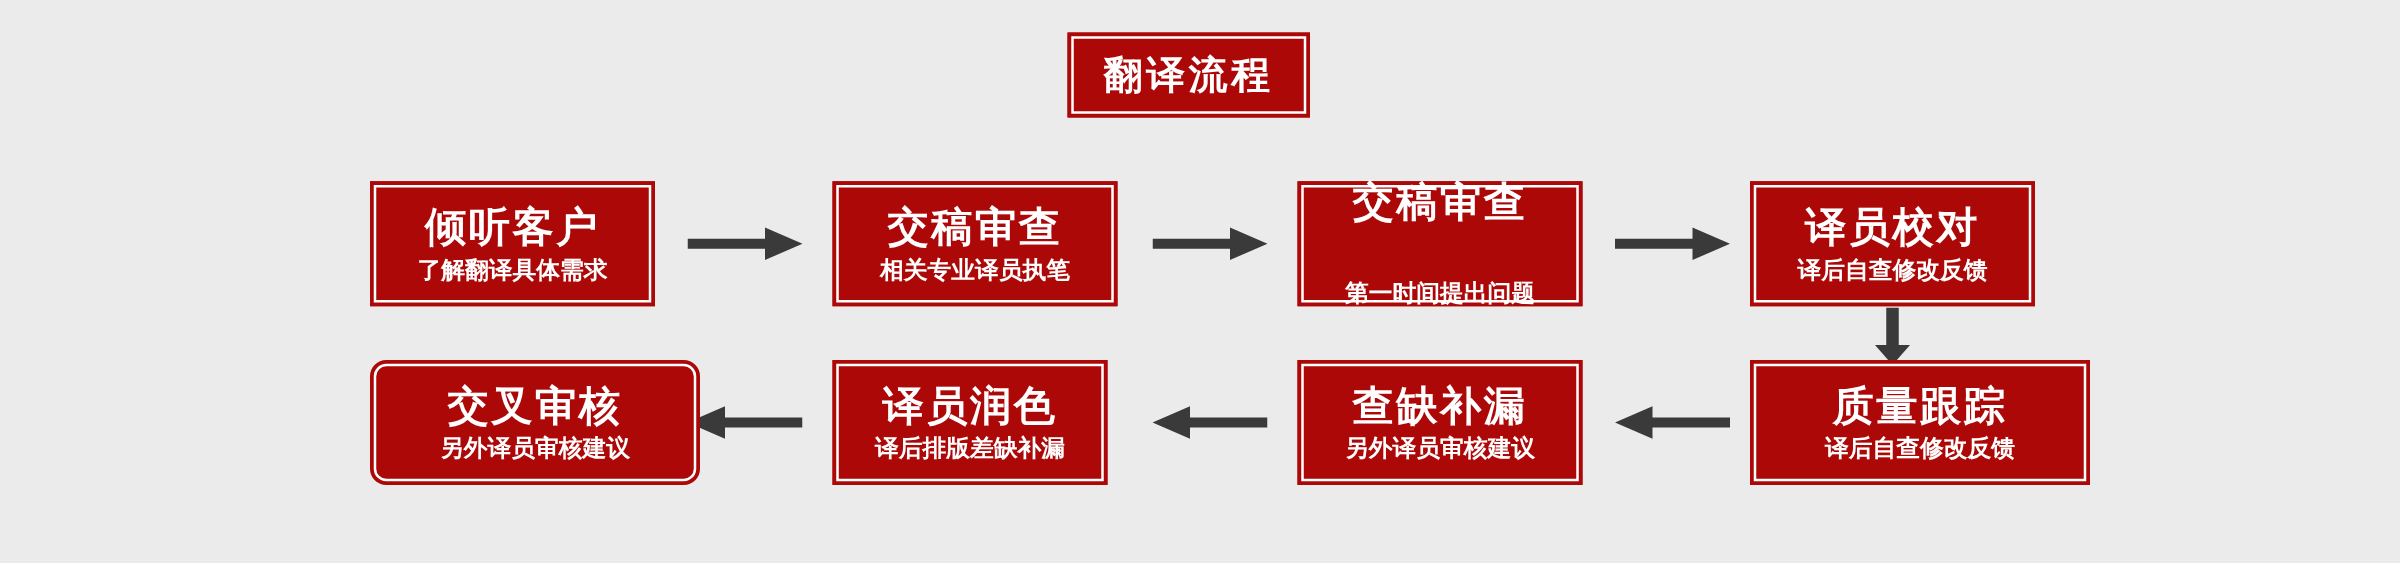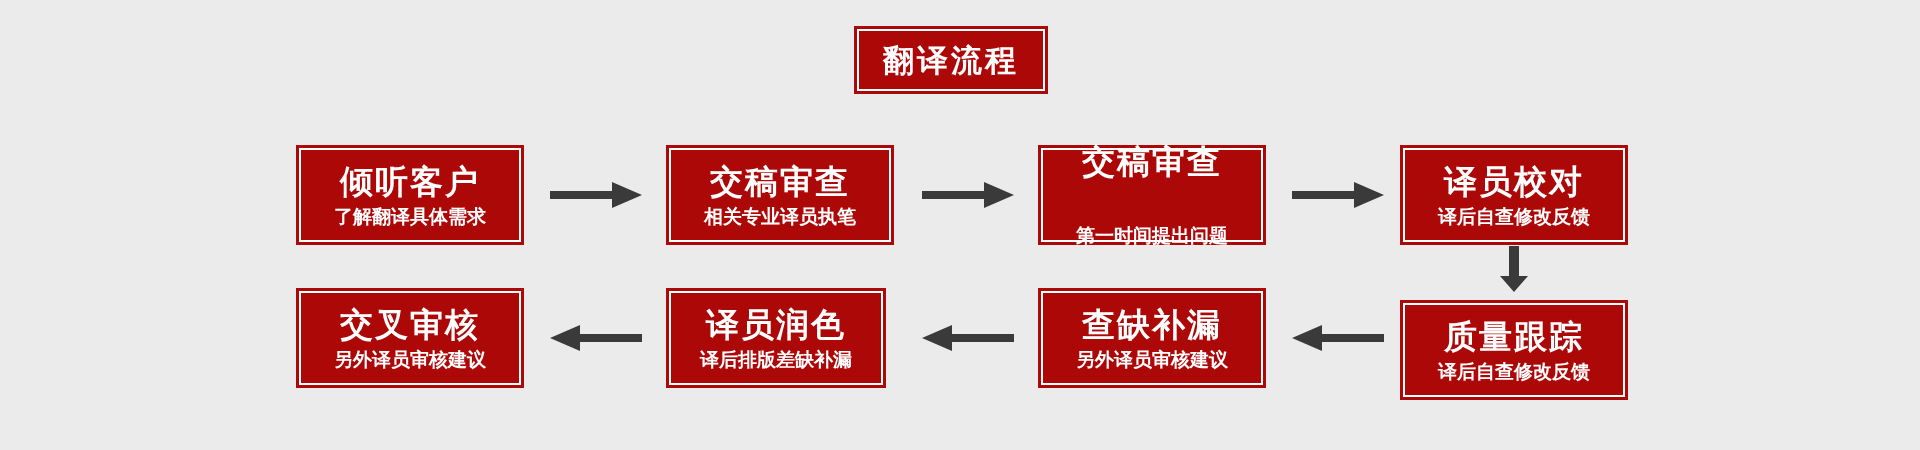--- a/index.html
+++ b/index.html
@@ -66,24 +66,24 @@
   
   .row1 { top: 145px; height: 100px; }
   
   .row2 { top: 288px; height: 100px; }
 
   #node-1 { left: 296px;  width: 228px; }
   #node-2 { left: 666px;  width: 228px; }
   #node-3 { left: 1038px; width: 228px; gap: 39px; }
   #node-4 { left: 1400px; width: 228px; }
 
-  #node-8 { left: 296px;  width: 228px; }
+  #node-8 { left: 296px;  width: 264px; border-radius: 13px; }
   #node-7 { left: 666px;  width: 220px; }
   #node-6 { left: 1038px; width: 228px; }
-  #node-5 { left: 1400px; width: 228px; margin-top: 12px; }
+  #node-5 { left: 1400px; width: 272px; }
 
   
   .arrow {
     position: absolute;
   }
   .arrow-h {
     width: 92px;
     height: 34px;
     top: 178px;
   }

